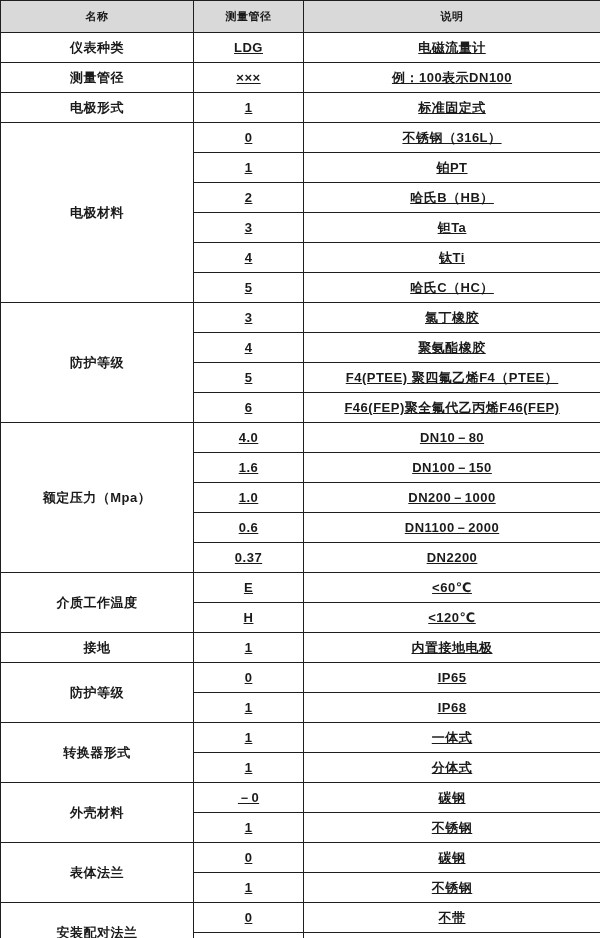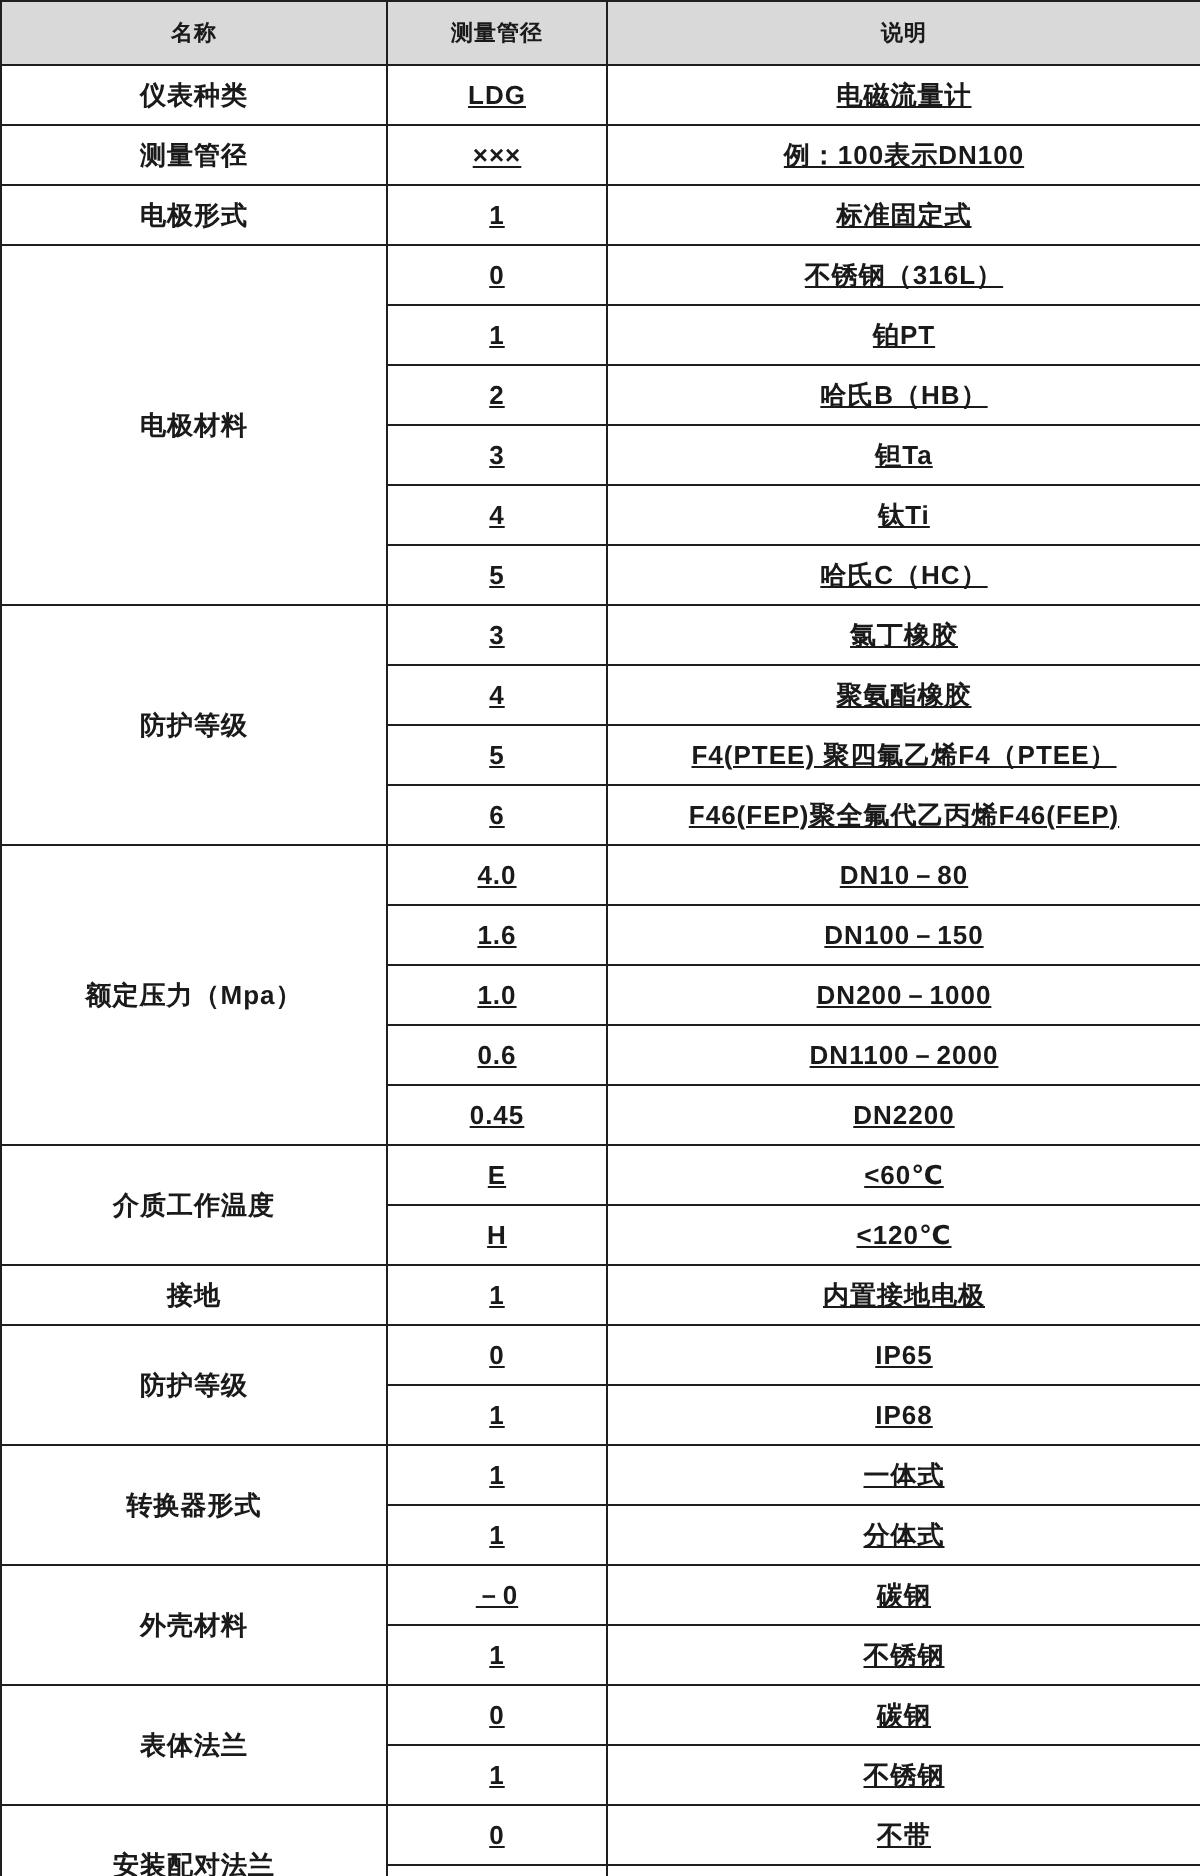--- a/index.html
+++ b/index.html
@@ -146,21 +146,21 @@
       </tr>
       <tr>
         <td class="code-cell">1.0</td>
         <td class="desc-cell">DN200－1000</td>
       </tr>
       <tr>
         <td class="code-cell">0.6</td>
         <td class="desc-cell">DN1100－2000</td>
       </tr>
       <tr>
-        <td class="code-cell">0.45</td>
+        <td class="code-cell">0.37</td>
         <td class="desc-cell">DN2200</td>
       </tr>
       <tr>
         <td class="name-cell" rowspan="2">介质工作温度</td>
         <td class="code-cell">E</td>
         <td class="desc-cell">&lt;60℃</td>
       </tr>
       <tr>
         <td class="code-cell">H</td>
         <td class="desc-cell">&lt;120℃</td>

